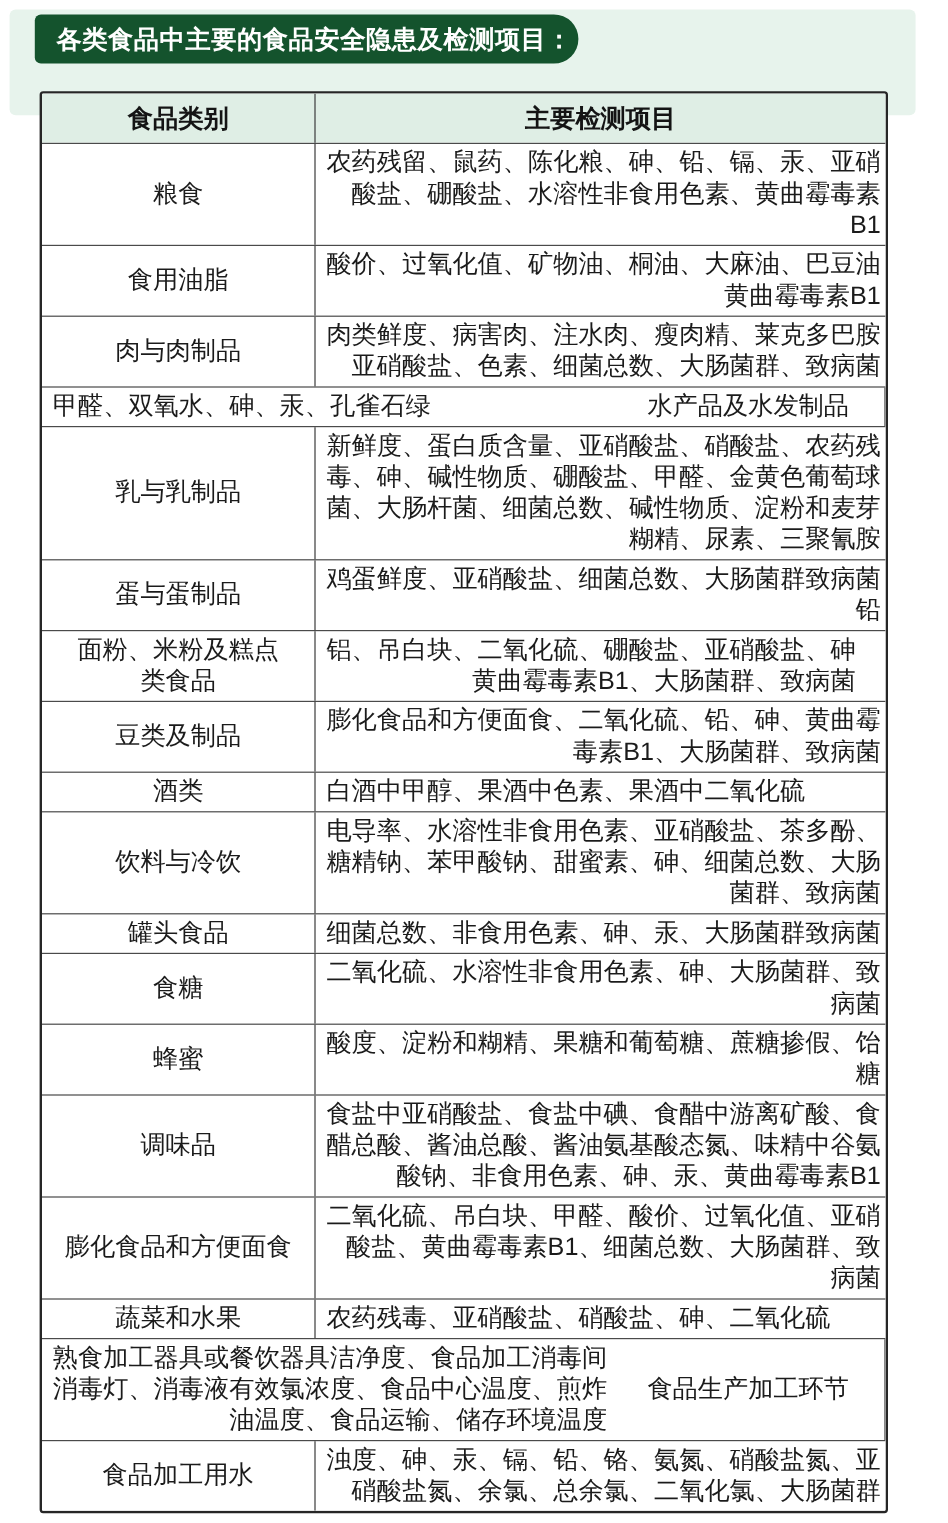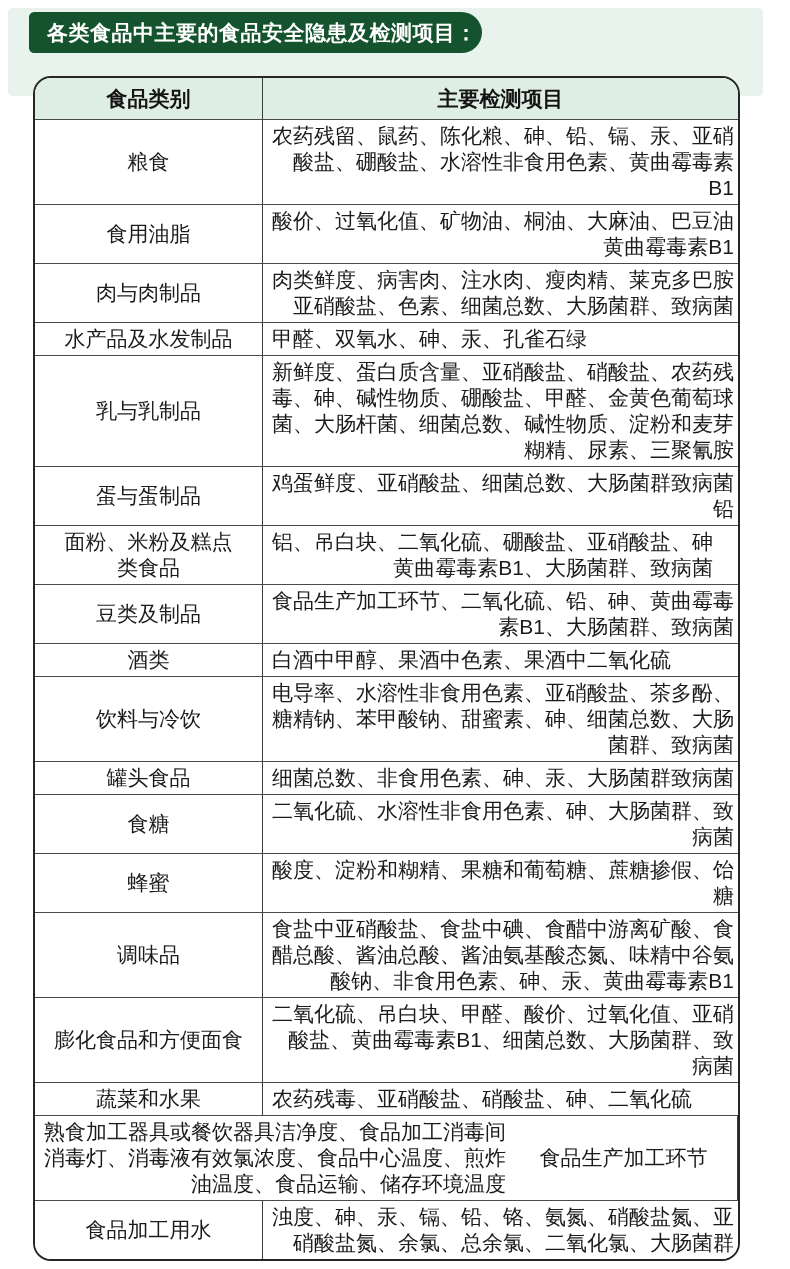--- a/index.html
+++ b/index.html
@@ -17,21 +17,21 @@
 
   .title-badge {
     position:absolute; left:29px; top:12px; width:453px; height:41px;
     background:#14532d; border-radius:6px 24px 24px 6px;
     color:#ffffff; font-size:21px; font-weight:bold; letter-spacing:0.5px;
     display:flex; align-items:center; padding-left:18px; box-sizing:border-box;
   }
 
   .food-table {
     position:absolute; left:33px; top:76px; width:707px;
-    background:#ffffff; border:2px solid #262626; border-radius:18px;
+    background:#ffffff; border:2px solid #262626; border-radius:3px;
     overflow:hidden; box-sizing:border-box; color:#1b1b1b;
   }
   .thead { display:flex; background:#dfeee5; height:41px; }
   .th {
     display:flex; align-items:center; justify-content:center;
     font-size:21px; font-weight:bold; color:#141414;
   }
   .col-cat  { width:228px; flex:none; border-right:1.6px solid #3c3c3c; box-sizing:border-box; }
   .col-items{ flex:1; }
   .trow { display:flex; border-top:1.6px solid #4a4a4a; background:#ffffff; }
@@ -71,41 +71,41 @@
           <div class="td col-cat">食用油脂</div>
           <div class="td col-items">酸价、过氧化值、矿物油、桐油、大麻油、巴豆油
 黄曲霉毒素B1</div>
         </div>
         <div class="trow">
           <div class="td col-cat">肉与肉制品</div>
           <div class="td col-items">肉类鲜度、病害肉、注水肉、瘦肉精、莱克多巴胺
 亚硝酸盐、色素、细菌总数、大肠菌群、致病菌</div>
         </div>
         <div class="trow">
+          <div class="td col-items">甲醛、双氧水、砷、汞、孔雀石绿</div>
           <div class="td col-cat">水产品及水发制品</div>
-          <div class="td col-items">甲醛、双氧水、砷、汞、孔雀石绿</div>
         </div>
         <div class="trow">
           <div class="td col-cat">乳与乳制品</div>
           <div class="td col-items">新鲜度、蛋白质含量、亚硝酸盐、硝酸盐、农药残毒、砷、碱性物质、硼酸盐、甲醛、金黄色葡萄球菌、大肠杆菌、细菌总数、碱性物质、淀粉和麦芽糊精、尿素、三聚氰胺</div>
         </div>
         <div class="trow">
           <div class="td col-cat">蛋与蛋制品</div>
           <div class="td col-items">鸡蛋鲜度、亚硝酸盐、细菌总数、大肠菌群致病菌
 铅</div>
         </div>
         <div class="trow">
           <div class="td col-cat">面粉、米粉及糕点
 类食品</div>
           <div class="td col-items">铝、吊白块、二氧化硫、硼酸盐、亚硝酸盐、砷
 黄曲霉毒素B1、大肠菌群、致病菌</div>
         </div>
         <div class="trow">
           <div class="td col-cat">豆类及制品</div>
-          <div class="td col-items">食品生产加工环节、二氧化硫、铅、砷、黄曲霉毒素B1、大肠菌群、致病菌</div>
+          <div class="td col-items">膨化食品和方便面食、二氧化硫、铅、砷、黄曲霉毒素B1、大肠菌群、致病菌</div>
         </div>
         <div class="trow">
           <div class="td col-cat">酒类</div>
           <div class="td col-items">白酒中甲醇、果酒中色素、果酒中二氧化硫</div>
         </div>
         <div class="trow">
           <div class="td col-cat">饮料与冷饮</div>
           <div class="td col-items">电导率、水溶性非食用色素、亚硝酸盐、茶多酚、糖精钠、苯甲酸钠、甜蜜素、砷、细菌总数、大肠菌群、致病菌</div>
         </div>
         <div class="trow">

